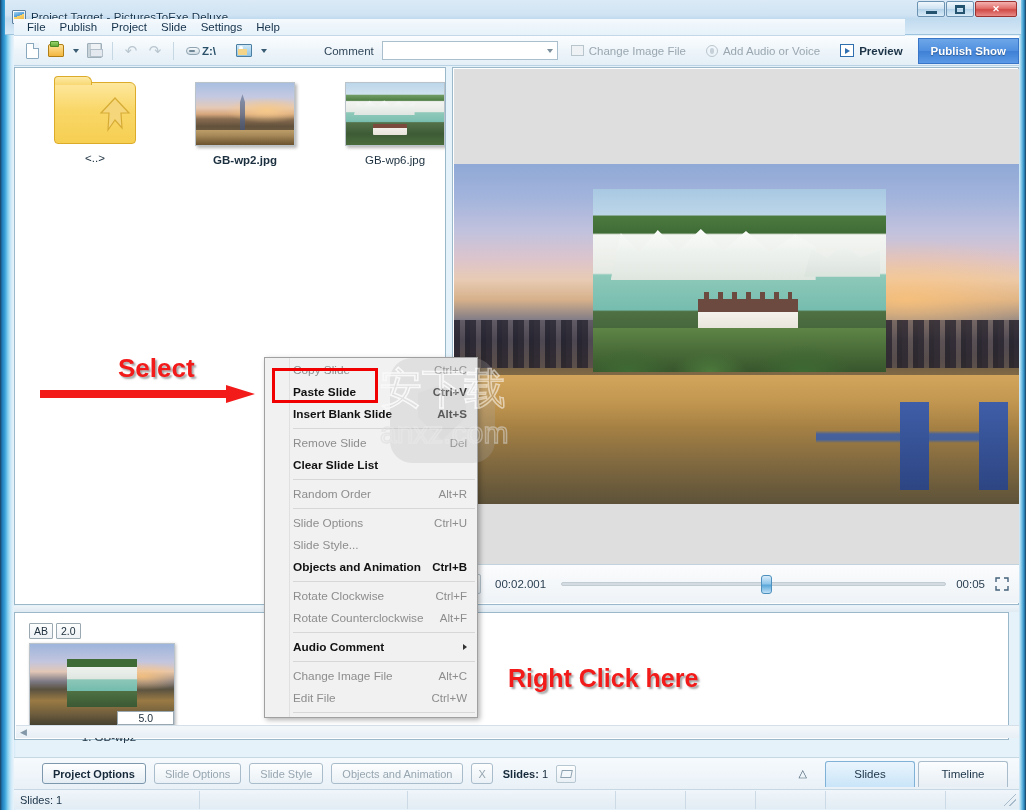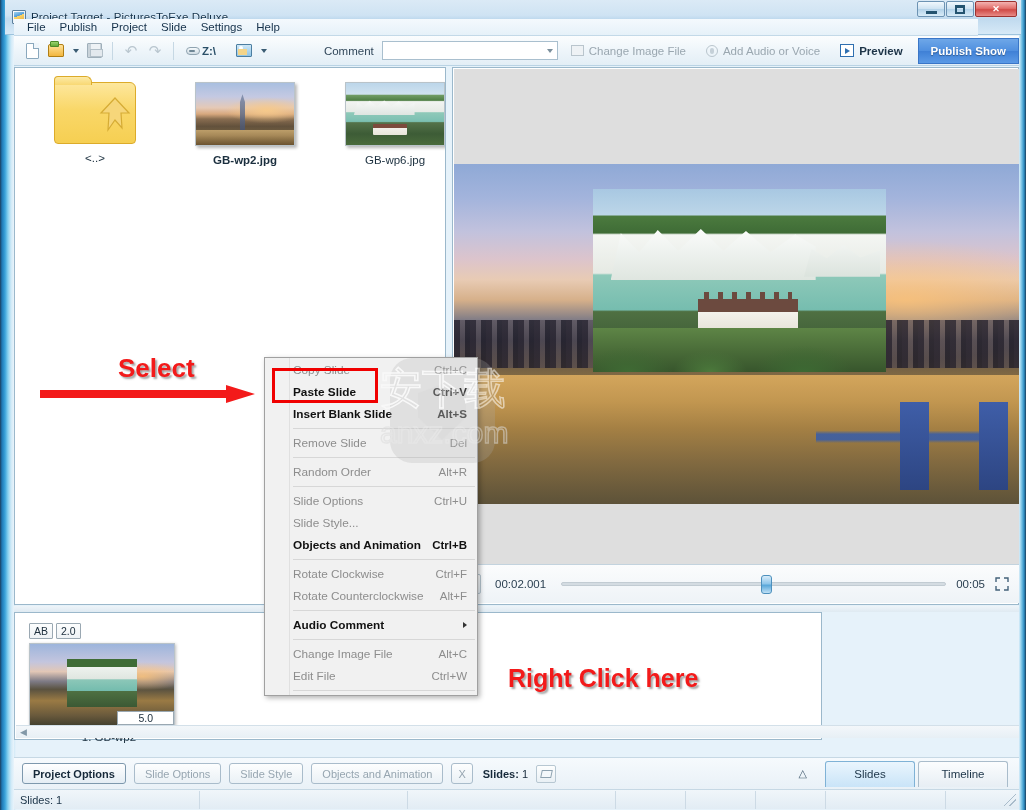--- a/index.html
+++ b/index.html
@@ -59,21 +59,21 @@
   .win-btn.close {
     width:42px;
     background:linear-gradient(to bottom,#f3b2b0 0%,#e2706c 45%,#cf4a46 55%,#e88b86 100%);
     border-color:#9c3330; color:#fff; font-weight:bold;
   }
   .win-glyph-min{ width:11px; height:3px; background:#24536f; margin-top:6px; }
   .win-glyph-max{ width:10px; height:9px; border:2px solid #24536f; border-top-width:3px;}
 
   
   #menu-bar {
-    position:absolute; left:14px; top:19px; width:964px; height:17px;
+    position:absolute; left:14px; top:19px; width:891px; height:17px;
     background:linear-gradient(to bottom,#f4f9fd,#e6f1f9);
     display:flex; align-items:center; padding-left:6px;
     border-bottom:1px solid #c3d9e8;
   }
   .menu-item {
     padding:1px 7px; font-size:11.5px; color:#15314a; cursor:default;
   }
 
   
   #toolbar {
@@ -308,21 +308,21 @@
   }
 
   
   #h-splitter{
     position:absolute;left:14px;top:606px;width:1005px;height:6px;
     background:linear-gradient(to bottom,#eef4f9,#dfeaf2);
   }
 
   
   #slidelist{
-    position:absolute;left:14px;top:612px;width:808px;height:128px;
+    position:absolute;left:14px;top:612px;width:995px;height:128px;
     background:#fff;border:1px solid #9bb8cb;
   }
   #slide-card{
     position:absolute;left:14px;top:10px;width:160px;
   }
   #slide-badges{ display:flex; gap:3px; margin-bottom:4px; }
   .badge{
     border:1px solid #9aa8b2;background:linear-gradient(to bottom,#fdfefe,#eef2f5);
     font-size:10.5px;color:#20313f;padding:1px 4px;border-radius:1px;
   }
@@ -350,21 +350,21 @@
     background:linear-gradient(to bottom,#f3f7fa,#e7eff5);border-top:1px solid #d3e0e9;
     display:flex;align-items:center;
   }
   #slidelist-hscroll .arrow{ margin-left:4px;color:#8298a8;font-size:9px; }
 
   
   #bottom-bar{
     position:absolute;left:14px;top:757px;width:1005px;height:32px;
     background:linear-gradient(to bottom,#f6fafd,#e9f1f7);
     border-top:1px solid #c6d8e4;
-    display:flex;align-items:center;
+    display:flex;align-items:center;padding-left:20px;
   }
   .bb-btn{
     height:21px;padding:0 10px;margin-left:8px;display:flex;align-items:center;
     border:1px solid #a9bccb;border-radius:3px;
     background:linear-gradient(to bottom,#fdfefe,#eaf1f6);
     font-size:11px;color:#97a6b1;
   }
   .bb-btn.primary{ color:#16293a; font-weight:bold; border-color:#7d98ad;
     background:linear-gradient(to bottom,#ffffff,#e4edf4); }
   .bb-btn.tiny{ padding:0 6px; }
@@ -697,20 +697,23 @@
         </div>
         <div class="cm-item bold">
           <span>Insert Blank Slide</span>
           <span class="acc">Alt+S</span>
         </div>
         <div class="cm-sep"></div>
         <div class="cm-item">
           <span>Remove Slide</span>
           <span class="acc">Del</span>
         </div>
+        <div class="cm-item bold">
+          <span>Clear Slide List</span>
+        </div>
         <div class="cm-sep"></div>
         <div class="cm-item">
           <span>Random Order</span>
           <span class="acc">Alt+R</span>
         </div>
         <div class="cm-sep"></div>
         <div class="cm-item">
           <span>Slide Options</span>
           <span class="acc">Ctrl+U</span>
         </div>

